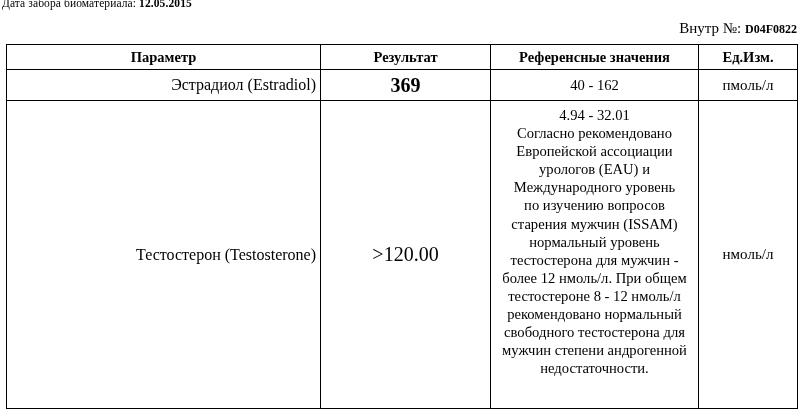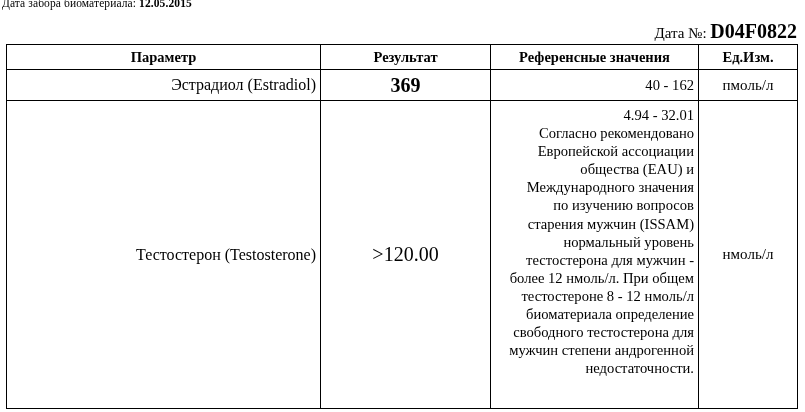--- a/index.html
+++ b/index.html
@@ -39,21 +39,21 @@
     top: 20px;
     right: 8px;
     font-size: 15px;
     white-space: nowrap;
   }
   .internal-no .in-label {
     font-weight: normal;
   }
   .internal-no .in-value {
     font-weight: bold;
-    font-size: 20px;
+    font-size: 12px;
   }
   table.results {
     position: absolute;
     top: 44px;
     left: 6px;
     width: 700px;
     border-collapse: collapse;
     table-layout: fixed;
   }
   table.results th,
@@ -80,21 +80,21 @@
     padding-left: 6px;
   }
   td.result {
     text-align: center;
     font-size: 20px;
   }
   td.result.bold {
     font-weight: bold;
   }
   td.ref {
-    text-align: right;
+    text-align: center;
     font-size: 14.6px;
     line-height: 1.24;
     padding: 3px 6px;
   }
   td.unit {
     text-align: center;
     font-size: 15px;
   }
   tr.row-estradiol td {
     height: 26px;
@@ -115,21 +115,21 @@
 <body>
 
 <div class="page">
 
   <div class="sample-date">
     <span class="sd-label">Дата забора биоматериала:</span>
     <span class="sd-value">12.05.2015</span>
   </div>
 
   <div class="internal-no">
-    <span class="in-label">Дата №:</span>
+    <span class="in-label">Внутр №:</span>
     <span class="in-value">D04F0822</span>
   </div>
 
   <table class="results">
     <colgroup>
       <col class="c-param">
       <col class="c-result">
       <col class="c-ref">
       <col class="c-unit">
     </colgroup>
@@ -150,29 +150,29 @@
         </td>
         <td class="unit">пмоль/л</td>
       </tr>
       <tr class="row-testosterone">
         <td class="param">Тестостерон (Testosterone)</td>
         <td class="result">&gt;120.00</td>
         <td class="ref">
           <span class="ref-line">4.94 - 32.01</span>
           <span class="ref-line">Согласно рекомендовано</span>
           <span class="ref-line">Европейской ассоциации</span>
-          <span class="ref-line">общества (EAU) и</span>
-          <span class="ref-line">Международного значения</span>
+          <span class="ref-line">урологов (EAU) и</span>
+          <span class="ref-line">Международного уровень</span>
           <span class="ref-line">по изучению вопросов</span>
           <span class="ref-line">старения мужчин (ISSAM)</span>
           <span class="ref-line">нормальный уровень</span>
           <span class="ref-line">тестостерона для мужчин -</span>
           <span class="ref-line">более 12 нмоль/л. При общем</span>
           <span class="ref-line">тестостероне 8 - 12 нмоль/л</span>
-          <span class="ref-line">биоматериала определение</span>
+          <span class="ref-line">рекомендовано нормальный</span>
           <span class="ref-line">свободного тестостерона для</span>
           <span class="ref-line">мужчин степени андрогенной</span>
           <span class="ref-line">недостаточности.</span>
         </td>
         <td class="unit">нмоль/л</td>
       </tr>
     </tbody>
   </table>
 
 </div>

